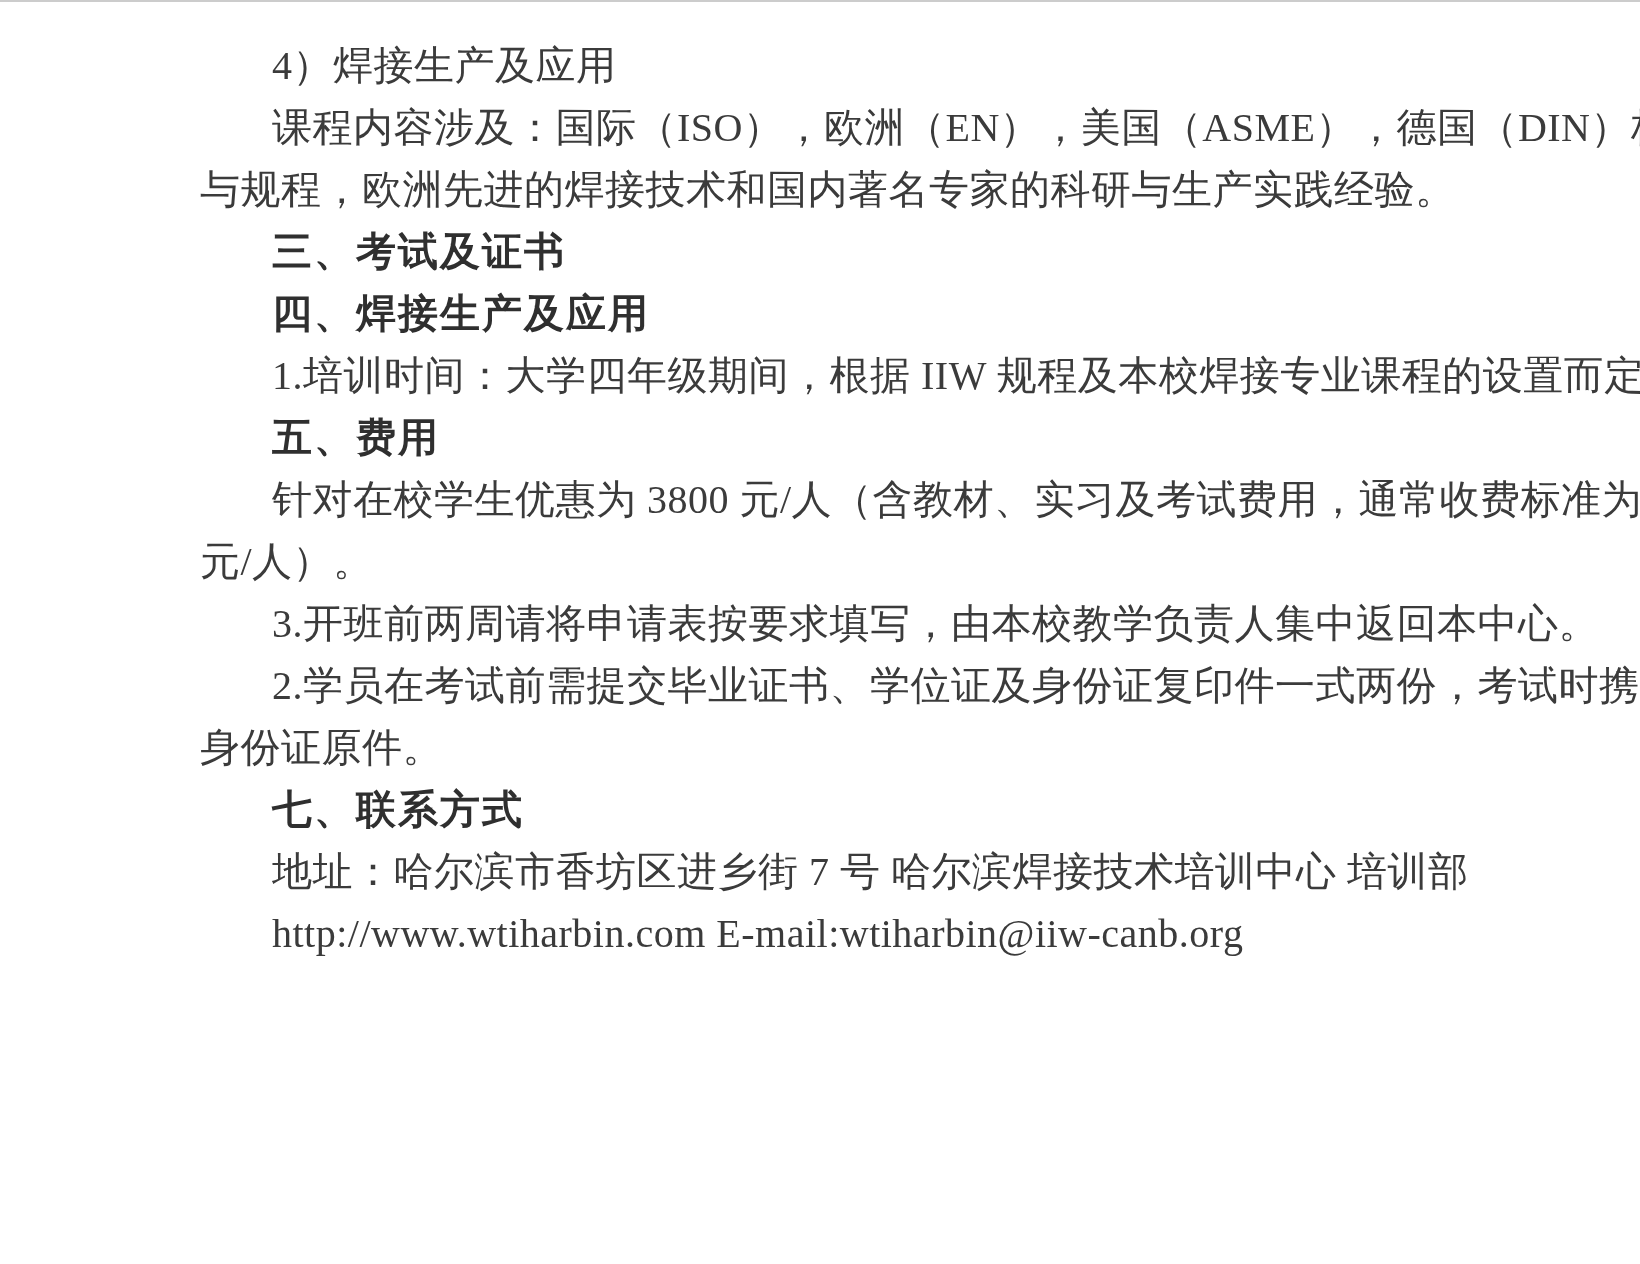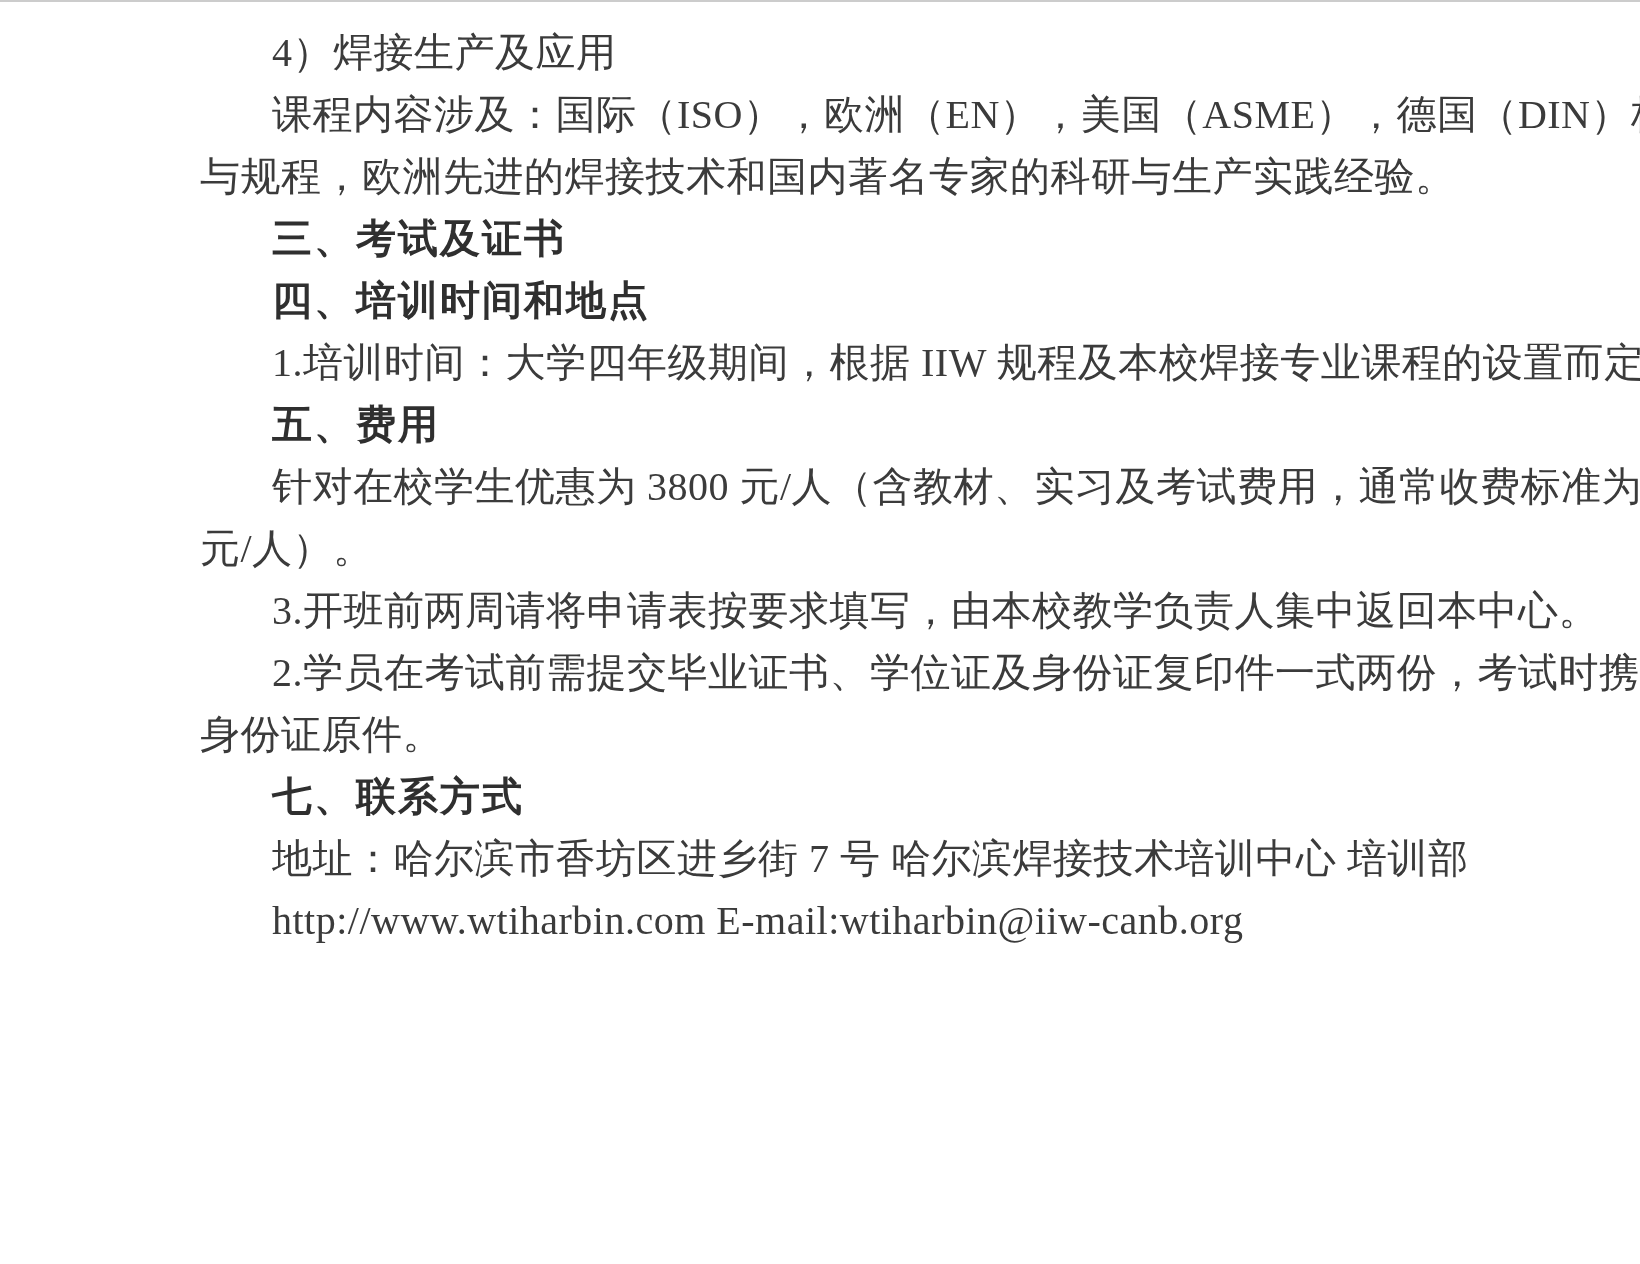--- a/index.html
+++ b/index.html
@@ -19,21 +19,21 @@
     position: absolute;
     top: 0;
     left: 0;
     width: 100%;
     height: 2px;
     background: #cccccc;
   }
   .doc-body {
     position: absolute;
     left: 200px;
-    top: 22px;
+    top: 35px;
     width: 1210px;
     color: var(--text-color, #3b3b3b);
     font-size: 40px;
   }
   .line {
     height: 62px;
     line-height: 62px;
     white-space: nowrap;
     letter-spacing: 0.5px;
   }
@@ -49,21 +49,21 @@
 </head>
 <body>
 
 <div class="page" style="--page-bg: #ffffff; --text-color: #3b3b3b; --heading-color: #2f2f2f;">
   <div class="scan-edge-top" style="background: rgb(204, 204, 204);"></div>
   <div class="doc-body">
       <div class="line indent">4）焊接生产及应用</div>
       <div class="line indent">课程内容涉及：国际（ISO），欧洲（EN），美国（ASME），德国（DIN）标准</div>
       <div class="line">与规程，欧洲先进的焊接技术和国内著名专家的科研与生产实践经验。</div>
       <div class="line indent heading">三、考试及证书</div>
-      <div class="line indent heading">四、培训时间和地点</div>
+      <div class="line indent heading">四、焊接生产及应用</div>
       <div class="line indent">1.培训时间：大学四年级期间，根据 IIW 规程及本校焊接专业课程的设置而定。</div>
       <div class="line indent heading">五、费用</div>
       <div class="line indent">针对在校学生优惠为 3800 元/人（含教材、实习及考试费用，通常收费标准为 8800</div>
       <div class="line">元/人）。</div>
       <div class="line indent">3.开班前两周请将申请表按要求填写，由本校教学负责人集中返回本中心。</div>
       <div class="line indent">2.学员在考试前需提交毕业证书、学位证及身份证复印件一式两份，考试时携带</div>
       <div class="line">身份证原件。</div>
       <div class="line indent heading">七、联系方式</div>
       <div class="line indent">地址：哈尔滨市香坊区进乡街 7 号  哈尔滨焊接技术培训中心  培训部</div>
       <div class="line indent">http://www.wtiharbin.com E-mail:wtiharbin@iiw-canb.org</div>

